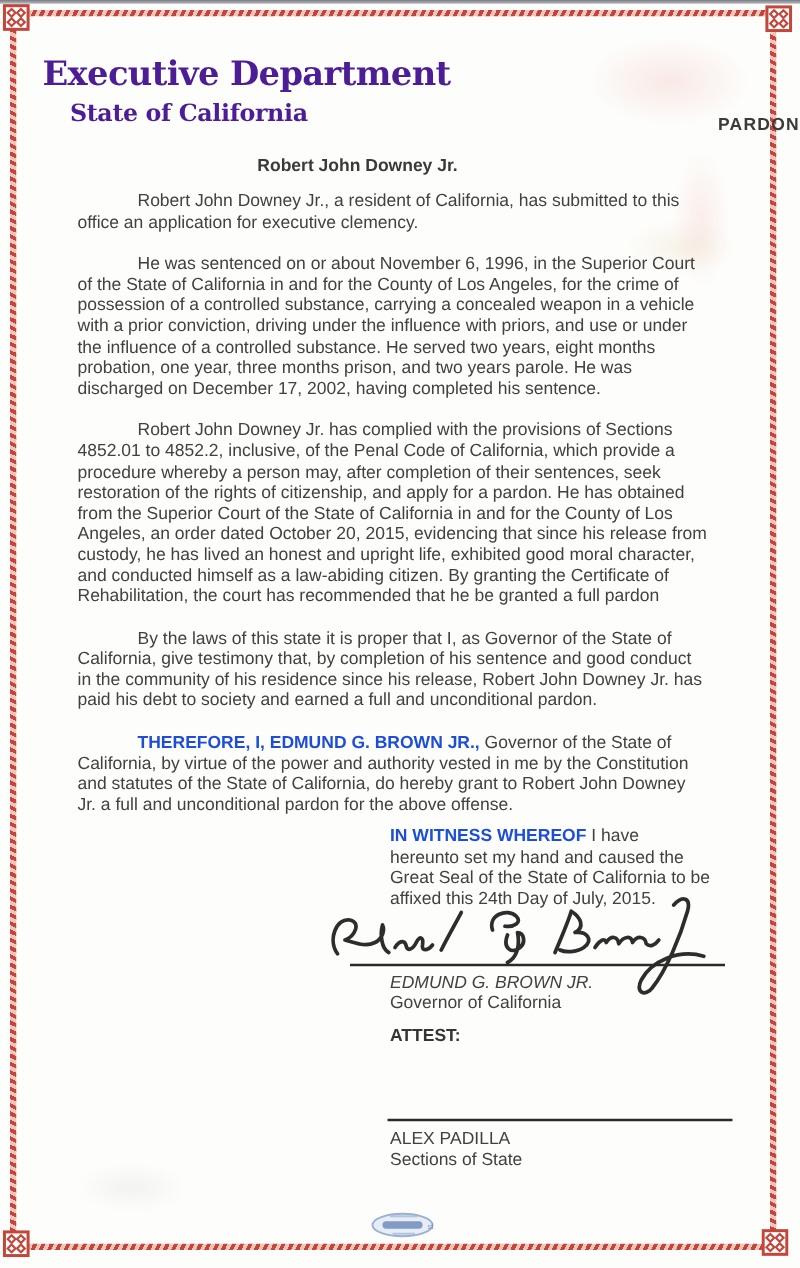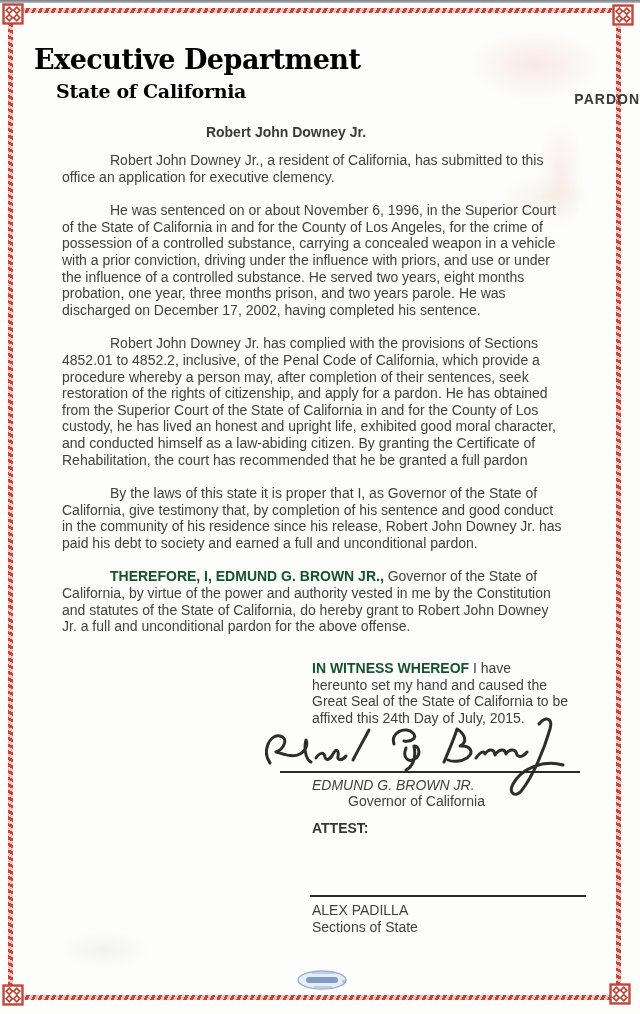--- a/index.html
+++ b/index.html
@@ -31,48 +31,48 @@
   .frame-bottom{left:20px;top:995px;width:592px;}
   .frame-left{left:8px;top:22px;height:963px;}
   .frame-right{left:616px;top:26px;height:958px;}
   .corner{position:absolute;width:22px;height:22px;}
   .corner-tl{left:2px;top:3px;}
   .corner-tr{left:612px;top:4px;}
   .corner-bl{left:2px;top:984px;}
   .corner-br{left:609px;top:983px;}
 
   
-  .letterhead{position:absolute;left:34px;top:44px;color:#000000;
+  .letterhead{position:absolute;left:34px;top:44px;color:#4c1d95;
     font-family:"DejaVu Serif", serif;font-weight:bold;}
   .lh-dept{font-size:27px;letter-spacing:-0.5px;}
   .lh-state{font-size:19px;margin:5px 0 0 22px;letter-spacing:-0.3px;}
 
   
   .doc-title{position:absolute;left:0;top:91px;width:640px;text-align:right;
     font-size:14px;font-weight:bold;letter-spacing:1px;color:#3a3a3a;}
   .recipient{position:absolute;left:0;top:124px;width:572px;text-align:center;
     font-size:14px;font-weight:bold;color:#3a3a3a;}
 
   
   .body-text{position:absolute;left:62px;top:152px;width:505px;
     font-size:14px;color:#414141;}
   .para{margin:0 0 17px 0;padding:0;}
   .ln{display:block;line-height:16.6px;white-space:nowrap;}
   .indent{padding-left:48px;}
-  b{color:#14532d;}
+  b{color:#1d4ed8;}
 
   
   .witness{position:absolute;left:312px;top:660px;width:270px;font-size:14px;}
   .sig-svg{position:absolute;left:256px;top:714px;pointer-events:none;}
   .sig-line{position:absolute;background:#2a2a2a;height:2px;}
   .gov-line{left:280px;top:771px;width:300px;}
   .sec-line{left:310px;top:895px;width:276px;}
   .sig-name{position:absolute;left:312px;font-size:14px;line-height:16px;}
   .gov-name{top:777px;font-style:italic;}
-  .gov-title{top:793px;margin-left:36px;}
+  .gov-title{top:793px;}
   .attest{top:820px;font-weight:bold;color:#353535;}
   .sec-name{top:902px;}
   .sec-title{top:919px;}
   .stamp{position:absolute;left:296px;top:968px;}
 </style>
 </head>
 <body>
 
 <div class="scan-edge-top"></div>
 <div class="stain stain1"></div>
@@ -143,20 +143,21 @@
     <span class="ln">the influence of a controlled substance. He served two years, eight months</span>
     <span class="ln">probation, one year, three months prison, and two years parole. He was</span>
     <span class="ln">discharged on December 17, 2002, having completed his sentence.</span>
   </p>
   <p class="para">
     <span class="ln indent">Robert John Downey Jr. has complied with the provisions of Sections</span>
     <span class="ln">4852.01 to 4852.2, inclusive, of the Penal Code of California, which provide a</span>
     <span class="ln">procedure whereby a person may, after completion of their sentences, seek</span>
     <span class="ln">restoration of the rights of citizenship, and apply for a pardon. He has obtained</span>
     <span class="ln">from the Superior Court of the State of California in and for the County of Los</span>
+    <span class="ln">Angeles, an order dated October 20, 2015, evidencing that since his release from</span>
     <span class="ln">custody, he has lived an honest and upright life, exhibited good moral character,</span>
     <span class="ln">and conducted himself as a law-abiding citizen. By granting the Certificate of</span>
     <span class="ln">Rehabilitation, the court has recommended that he be granted a full pardon</span>
   </p>
   <p class="para">
     <span class="ln indent">By the laws of this state it is proper that I, as Governor of the State of</span>
     <span class="ln">California, give testimony that, by completion of his sentence and good conduct</span>
     <span class="ln">in the community of his residence since his release, Robert John Downey Jr. has</span>
     <span class="ln">paid his debt to society and earned a full and unconditional pardon.</span>
   </p>

